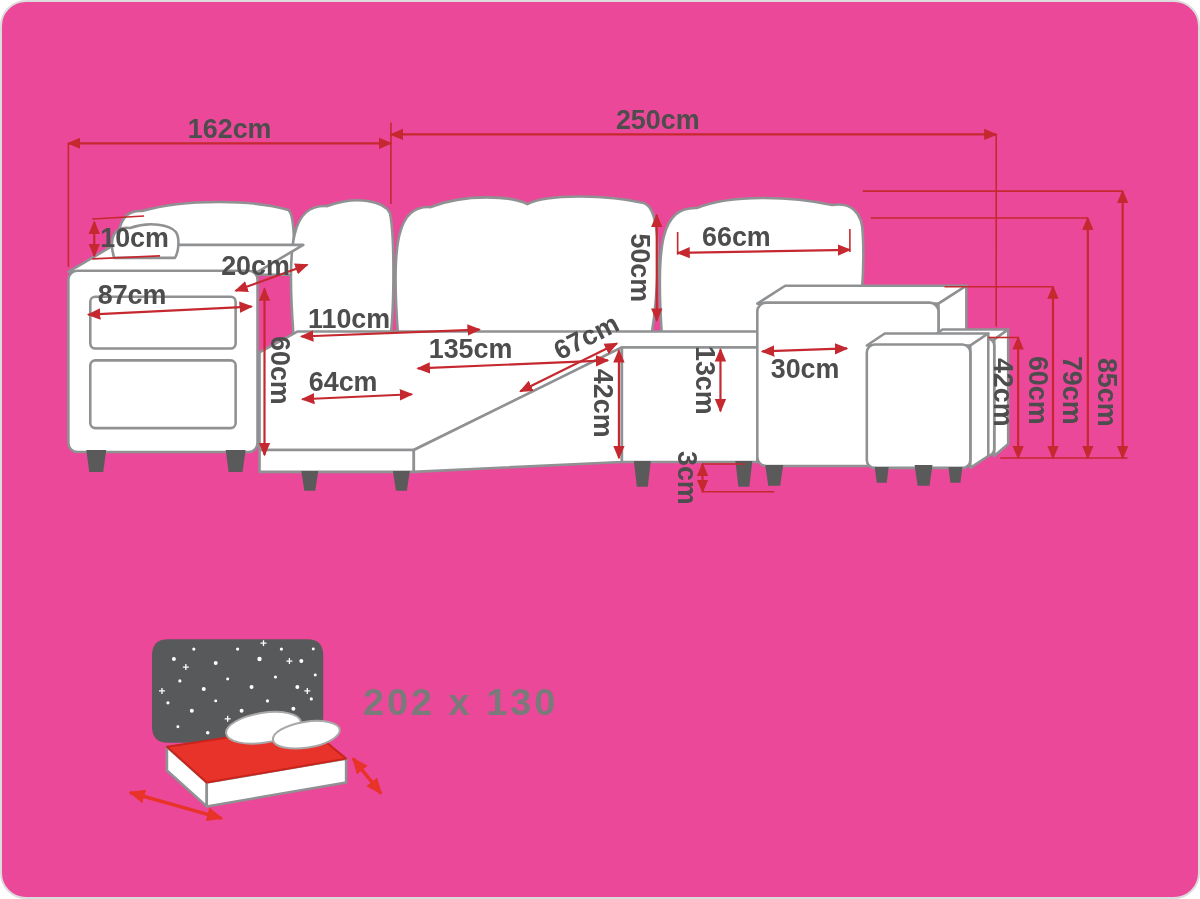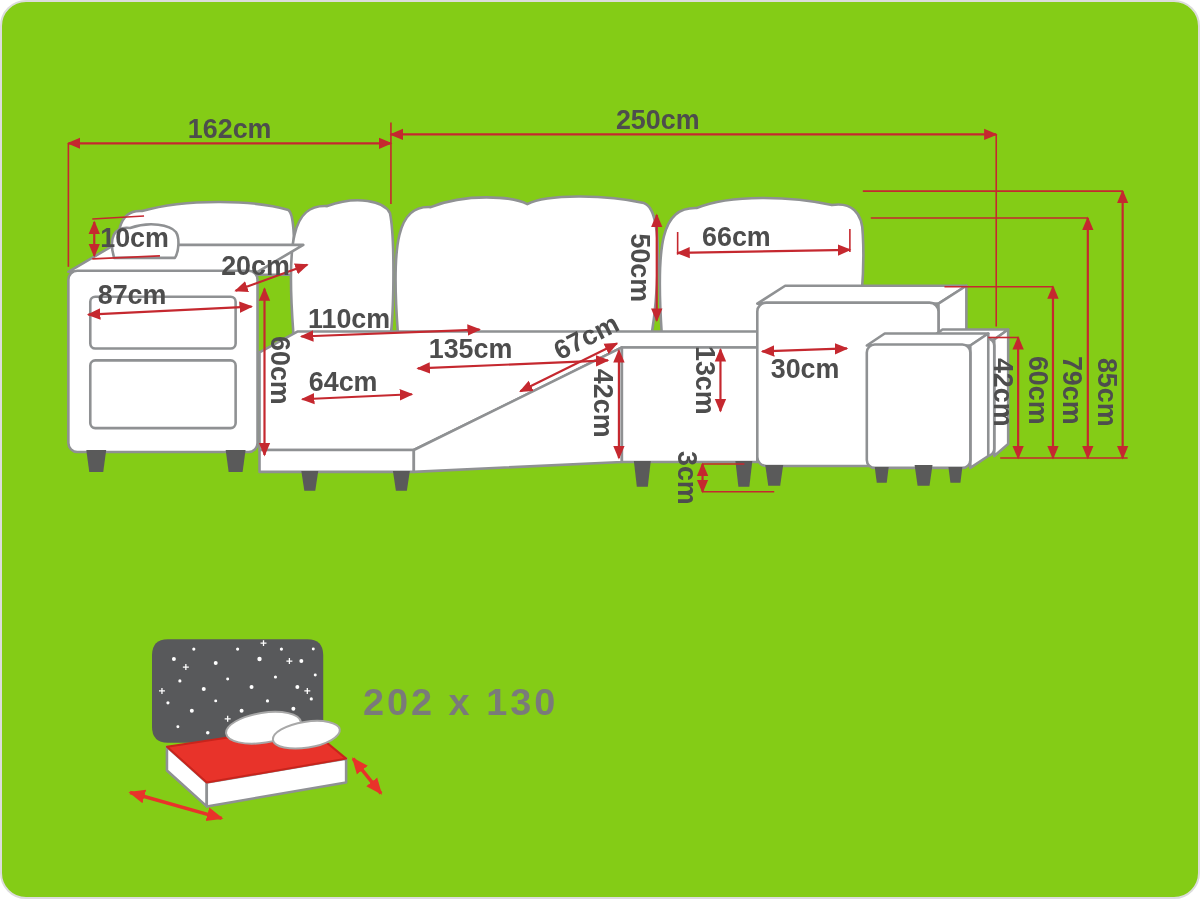--- a/index.html
+++ b/index.html
@@ -1,18 +1,18 @@
 <!DOCTYPE html>
 <html style="--line: #8f9193; --dim: #c5282f; --label: #4d4d4d; --icon-bg: #58595b; --icon-red: #e8332a; --icon-text: #7a7a7a;"><head>
 <meta charset="utf-8">
 <style>
   html,body{margin:0;padding:0;background:#fff;}
   .frame{
     position:relative;width:1196px;height:895px;
-    border:2px solid #dcdcdc;border-radius:26px;background:#84cc16;overflow:hidden;
+    border:2px solid #dcdcdc;border-radius:26px;background:#ec4899;overflow:hidden;
   }
   svg{display:block;}
   .gf{fill:#ffffff;stroke:var(--line,#8f9193);stroke-width:2.6;stroke-linejoin:round;stroke-linecap:round;}
   .leg{fill:#5a5a5a;stroke:none;}
   .dl{fill:none;stroke:var(--dim,#c5282f);stroke-width:2.2;}
   .dt{fill:none;stroke:var(--dim,#c5282f);stroke-width:1.6;}
   .da{fill:none;stroke:var(--icon-red,#e8332a);stroke-width:3.5;}
   .lab{font-family:"Liberation Sans",sans-serif;font-weight:700;font-size:27px;fill:var(--label,#4d4d4d);}
   .sleep-label{font-family:"Liberation Sans",sans-serif;font-weight:700;font-size:38px;fill:var(--icon-text,#7a7a7a);letter-spacing:3px;}
   .star{fill:#ffffff;}

